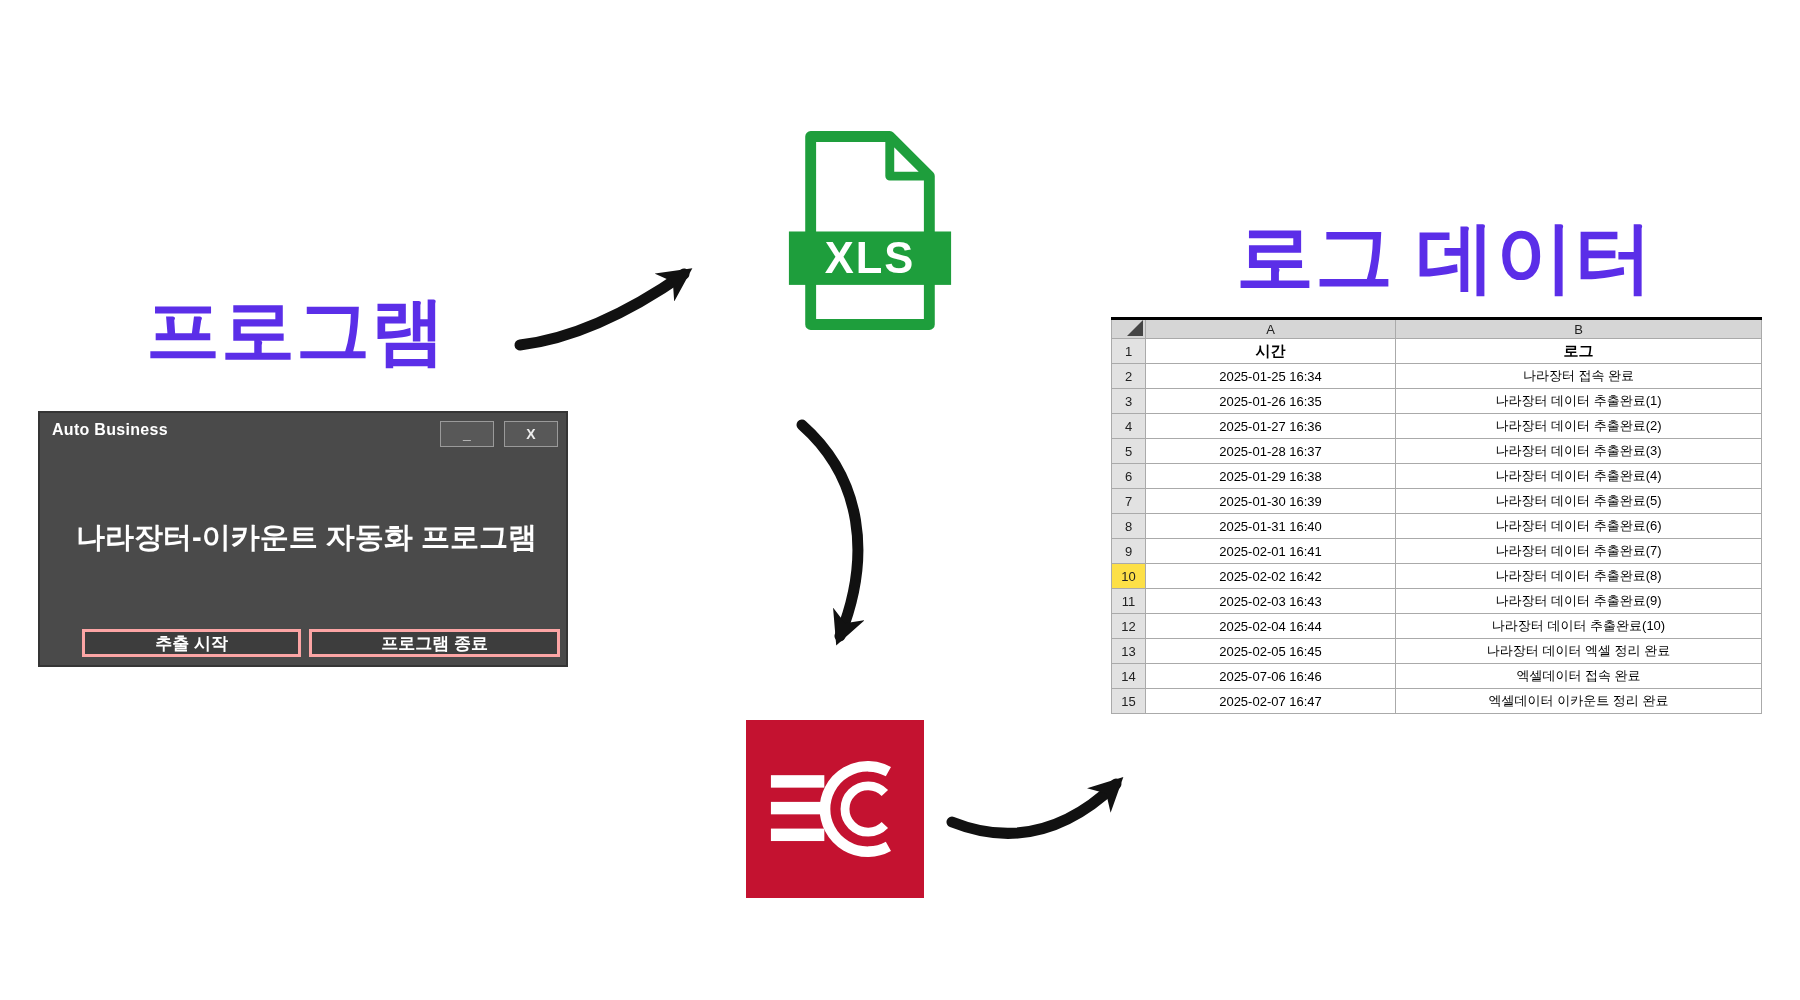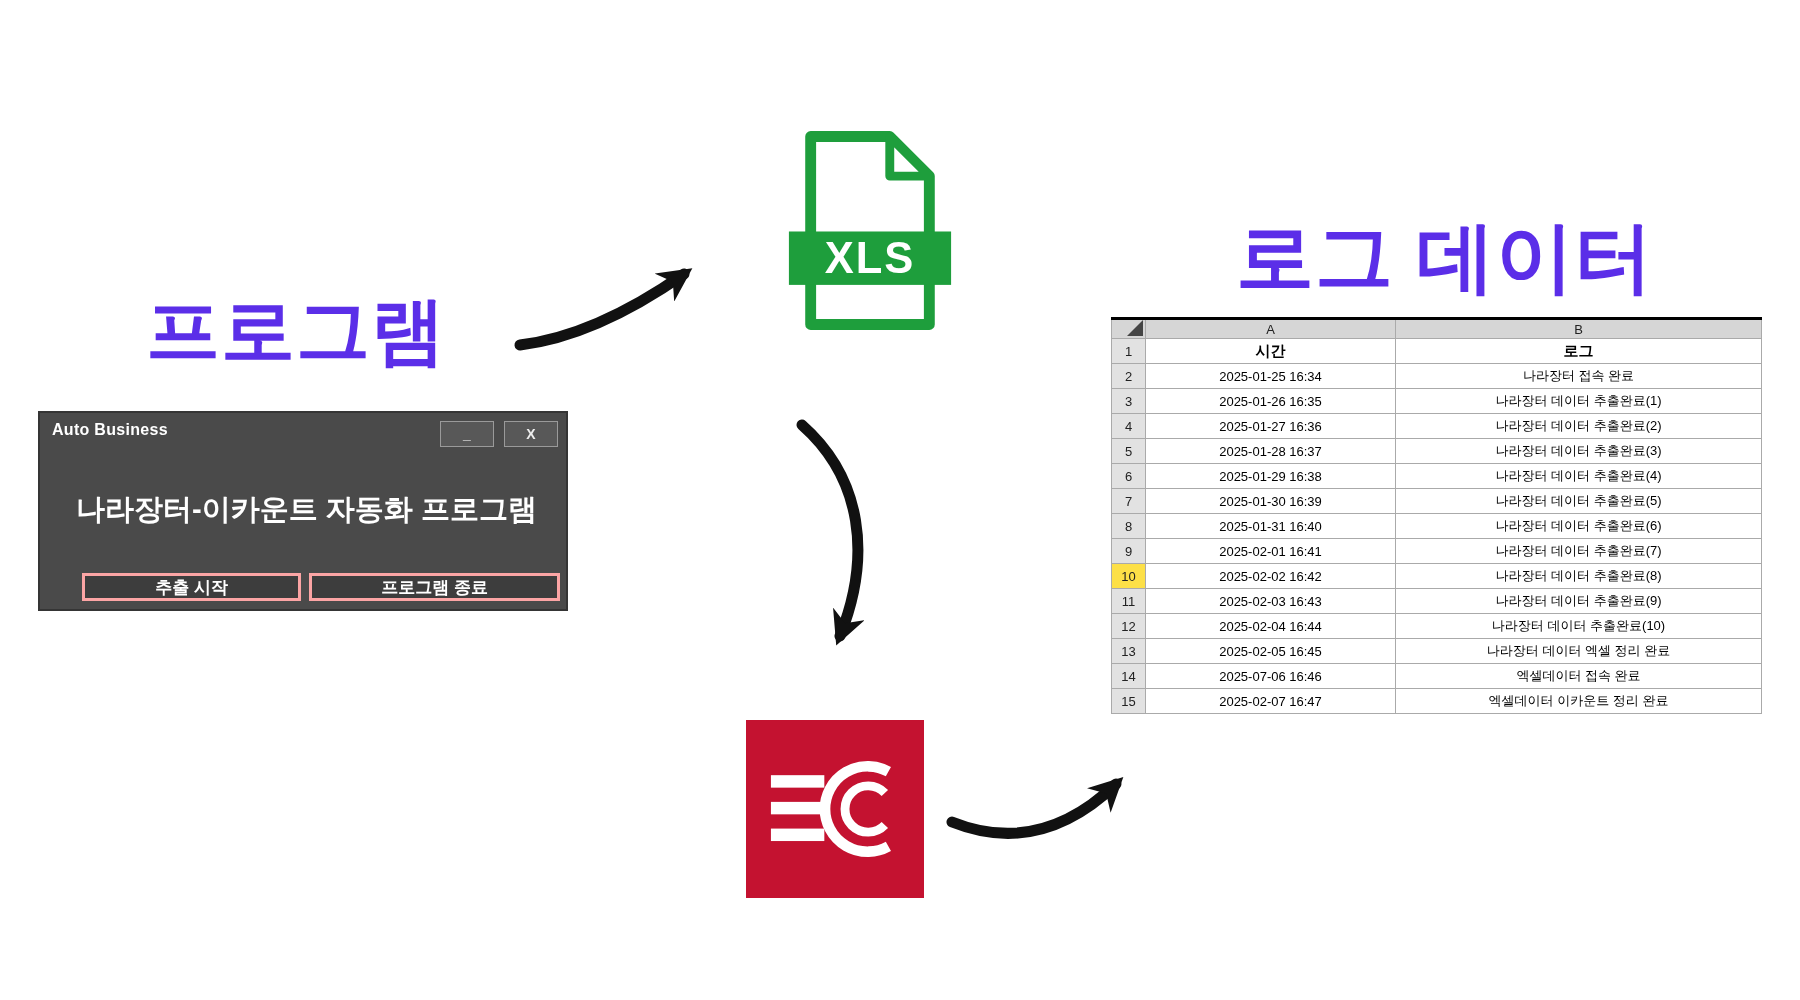--- a/index.html
+++ b/index.html
@@ -37,21 +37,21 @@
             font-family:"Liberation Sans","DejaVu Sans",sans-serif;}
 
   
   .ec-wrap{position:absolute;left:746px;top:720px;width:178px;height:178px;}
   .ec-bg{fill:var(--ec-red);}
   .ec-stripe{fill:#ffffff;}
   .ec-arc{fill:none;stroke:#ffffff;}
 
   
   .app-window{
-    position:absolute;left:38px;top:411px;width:530px;height:200px;
+    position:absolute;left:38px;top:411px;width:530px;height:256px;
     background:var(--window-gray);border:2px solid #353535;
     display:flex;flex-direction:column;
   }
   .titlebar{
     display:flex;align-items:flex-start;justify-content:space-between;
     padding:8px 8px 0 12px;
   }
   .titlebar-label{color:#ffffff;font-weight:700;font-size:16px;letter-spacing:.3px;}
   .win-controls{display:flex;gap:10px;}
   .win-btn{

